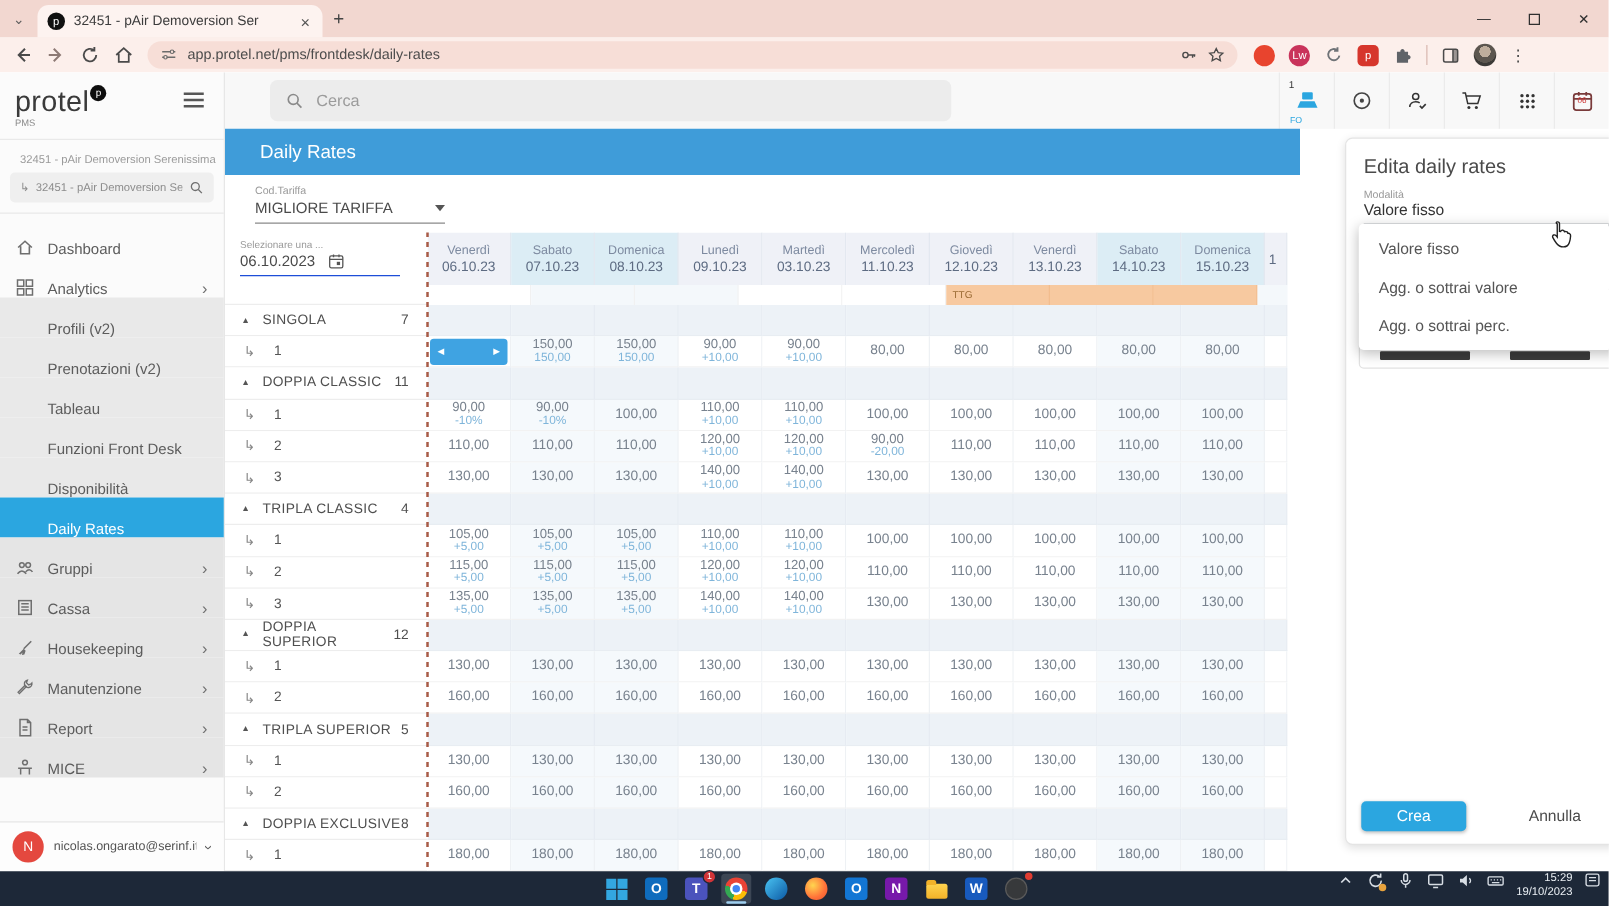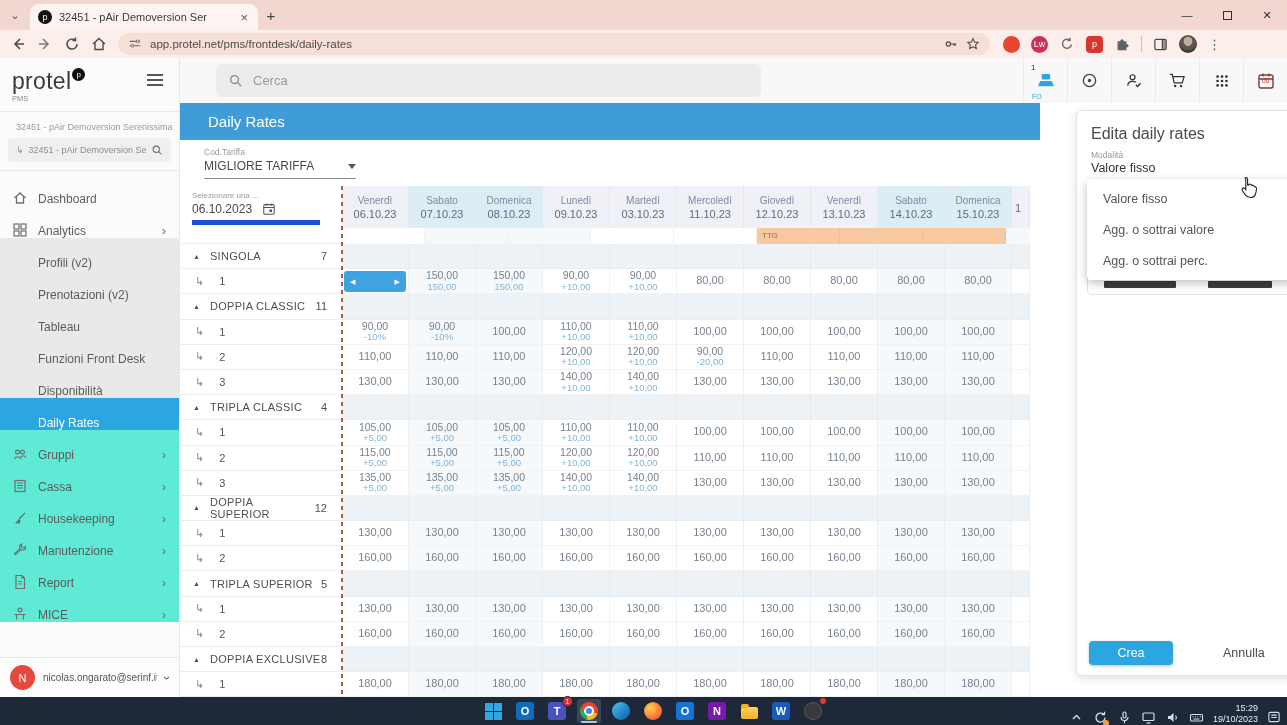--- a/index.html
+++ b/index.html
@@ -35,21 +35,21 @@
 .logo-dot{display:inline-block;width:13px;height:13px;background:#0e0e0e;border-radius:50%;color:#fff;font-size:8px;text-align:center;line-height:13px;vertical-align:top;margin-left:1px}
 .logo-sub{font-size:7.5px;color:#8a8a8a;margin-top:-1px}
 .hamburger{position:absolute;right:16px;top:16px;width:16px}
 .hamburger i{display:block;height:2px;background:#565656;margin-bottom:3px}
 .side-divider{height:1px;background:#e9e9e9;margin-top:8px}
 .property-row{display:flex;align-items:center;gap:6px;padding:8px 10px 5px;font-size:9px;color:#9a9a9a;white-space:nowrap;overflow:hidden}
 .prop-search{margin:0 8px 8px;background:#efefef;border-radius:4px;height:24px;display:flex;align-items:center;gap:5px;padding:0 8px;font-size:9px;color:#8c8c8c}
 .prop-search .txt{flex:1;white-space:nowrap;overflow:hidden}
 .nav{margin-top:3px}
 .nav-item{height:32px;display:flex;align-items:flex-end;padding:0 12px;position:relative}
-.nav-item.lower{background:#5eead4}
+.nav-item.lower{background:#e5e5e5}
 .nav-item.shaded{background:#e9e9e9}
 .nav-item.selected{background:#2ba6e0}
 .nav-item.selected .nav-label{color:#fff}
 .nav-ic{width:16px;height:16px;margin-right:10px;flex:none}
 .nav-item.child .nav-label{margin-left:26px}
 .nav-label{font-size:12px;color:#5c5c5c}
 .nav-chev{position:absolute;right:13px;color:#707070;font-size:13px}
 .nav-chev.down{transform:rotate(90deg)}
 .user-row{position:absolute;bottom:0;left:0;width:100%;height:40px;border-top:1px solid #e6e6e6;display:flex;align-items:center;gap:8px;padding:0 10px;background:#fdfdfd}
 .user-avatar{width:25px;height:25px;border-radius:50%;color:#fff;font-size:11px;display:flex;align-items:center;justify-content:center;flex:none}
@@ -70,21 +70,21 @@
 .cod-label{position:absolute;left:12px;top:7px;font-size:8.5px;color:#9a9a9a}
 .cod-value{position:absolute;left:12px;top:19px;width:152px;font-size:12px;color:#4a4a4a;border-bottom:1px solid #8a8a8a;padding-bottom:5px;display:flex;justify-content:space-between;align-items:center}
 .caret{width:0;height:0;border-left:4px solid transparent;border-right:4px solid transparent;border-top:5px solid #555}
 
 .table{position:absolute;top:128px;left:0;width:850px;height:511px;overflow:hidden;background:#fff}
 .trow{display:flex;width:850px}
 .t-left{width:162px;flex:none;display:flex;align-items:center;border-bottom:1px solid #ededed;background:#fff;position:relative}
 .thead{height:42px}
 .th-left{display:block;border-bottom:none}
 .dp-label{font-size:8px;color:#9a9a9a;margin:5px 0 0 12px}
-.dp-row{display:flex;align-items:center;gap:10px;margin:2px 0 0 12px;border-bottom:5px solid #1d4ed8;width:128px;padding-bottom:4px}
+.dp-row{display:flex;align-items:center;gap:10px;margin:2px 0 0 12px;border-bottom:1px solid #1d4ed8;width:128px;padding-bottom:4px}
 .dp-value{font-size:12px;color:#4a4a4a}
 .th{width:67px;flex:none;display:flex;flex-direction:column;align-items:center;justify-content:center;background:#eff1f7;border-right:1px solid #e3e8f0}
 .th.weekend{background:#dcedf5}
 .th .day{font-size:10px;color:#7d8aa0}
 .th .dt{font-size:11px;color:#5d6b82;margin-top:2px}
 .ttg-row{height:16px}
 .ttg-left{border-bottom:1px solid #ededed}
 .ttg-cell{width:83px;flex:none;background:#fff;border-right:1px solid #f1f1f1}
 .ttg-cell.weekend{background:#f4f8fb}
 .ttg-cell.ttg{background:#f7c9a0;border-right:1px solid #f2bd8e}
@@ -129,21 +129,21 @@
 .reddot{position:absolute;top:-2px;right:-2px;width:8px;height:8px;border-radius:50%;background:#e03c31;border:1px solid #1d2838}
 .sqi{width:18px;height:18px;border-radius:3px;color:#fff;font-size:11px;font-weight:bold;display:flex;align-items:center;justify-content:center}
 .circ{width:18px;height:18px;border-radius:50%}
 .winlogo{display:grid;grid-template-columns:8px 8px;grid-template-rows:8px 8px;gap:1px}
 .winlogo i{background:#33a7e0}
 .chrome{width:18px;height:18px;border-radius:50%;background:conic-gradient(#ea4335 0 30%,#fbbc05 30% 55%,#34a853 55% 80%,#ea4335 80%);position:relative}
 .chrome span{position:absolute;left:4px;top:4px;width:10px;height:10px;border-radius:50%;background:#fff}
 .chrome span::after{content:"";position:absolute;left:2px;top:2px;width:6px;height:6px;border-radius:50%;background:#4285f4}
 .folder{width:17px;height:12px;background:linear-gradient(#ffd34f,#f3b229);border-radius:2px;position:relative;margin-top:3px}
 .folder::before{content:"";position:absolute;top:-3px;left:0;width:8px;height:4px;background:#f3b229;border-radius:2px 2px 0 0}
-.tray{position:absolute;right:5px;top:0;height:28px;display:flex;align-items:flex-end;gap:9px;color:#d7dde4}
+.tray{position:absolute;right:5px;top:0;height:28px;display:flex;align-items:flex-start;gap:9px;color:#d7dde4}
 .tray-ic{position:relative;width:15px;height:15px}
 .odot{position:absolute;right:-1px;bottom:-1px;width:6px;height:6px;border-radius:50%;background:#e8a33d}
 .clock{font-size:9px;color:#e8edf2;text-align:right;line-height:1.2}
 </style>
 </head>
 <body>
 
 <div class="tabstrip">
   <div class="tab-search">⌄</div>
   <div class="tab">

